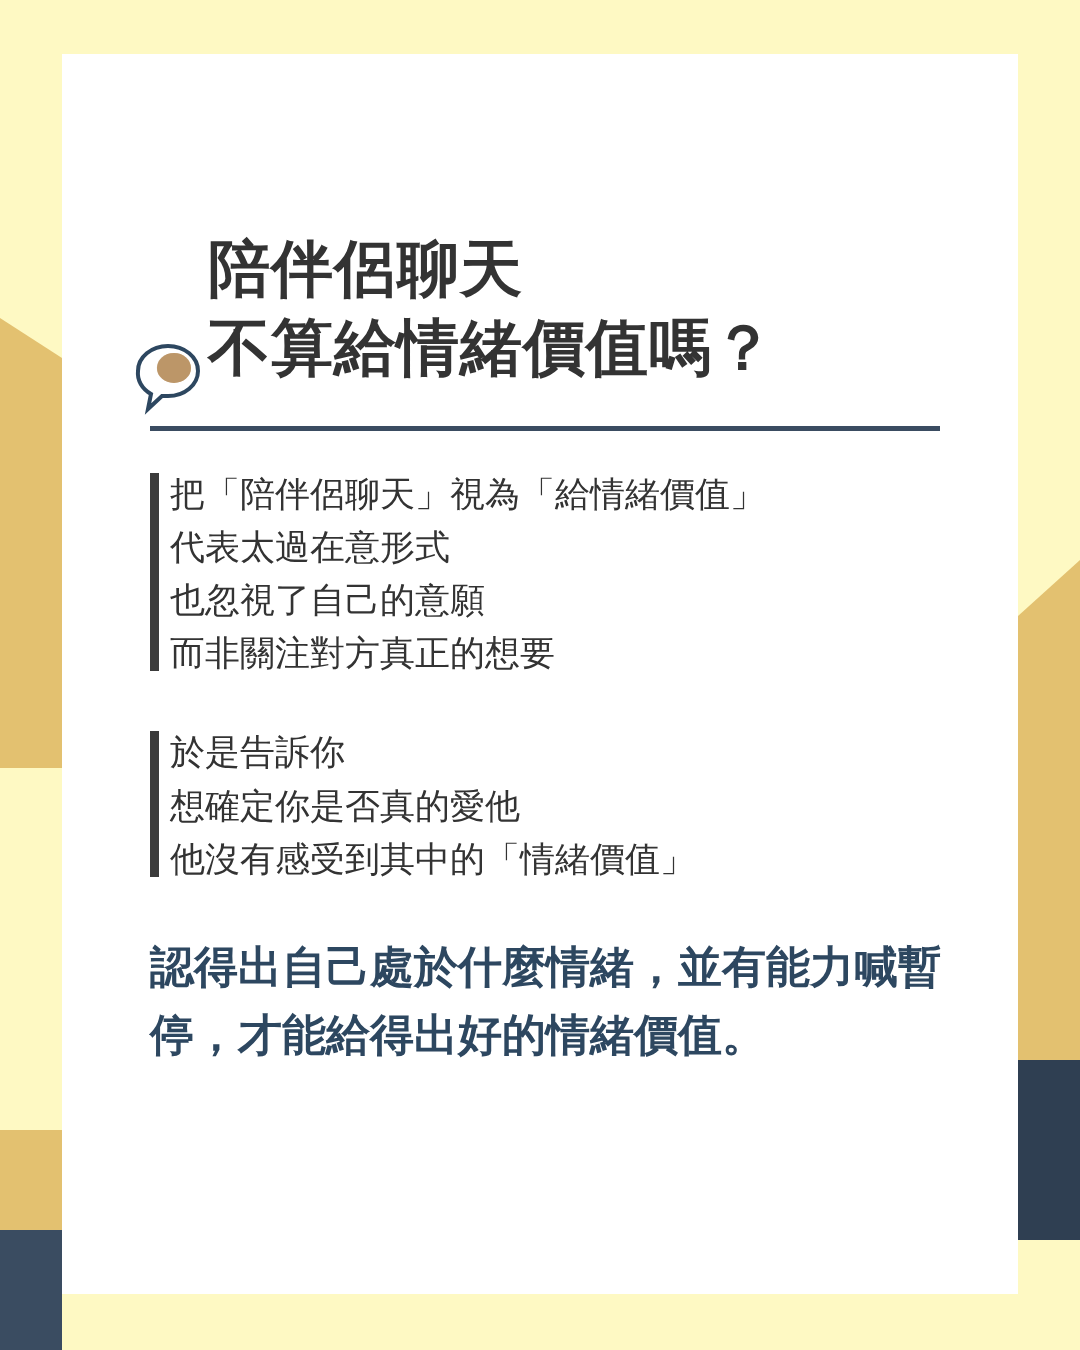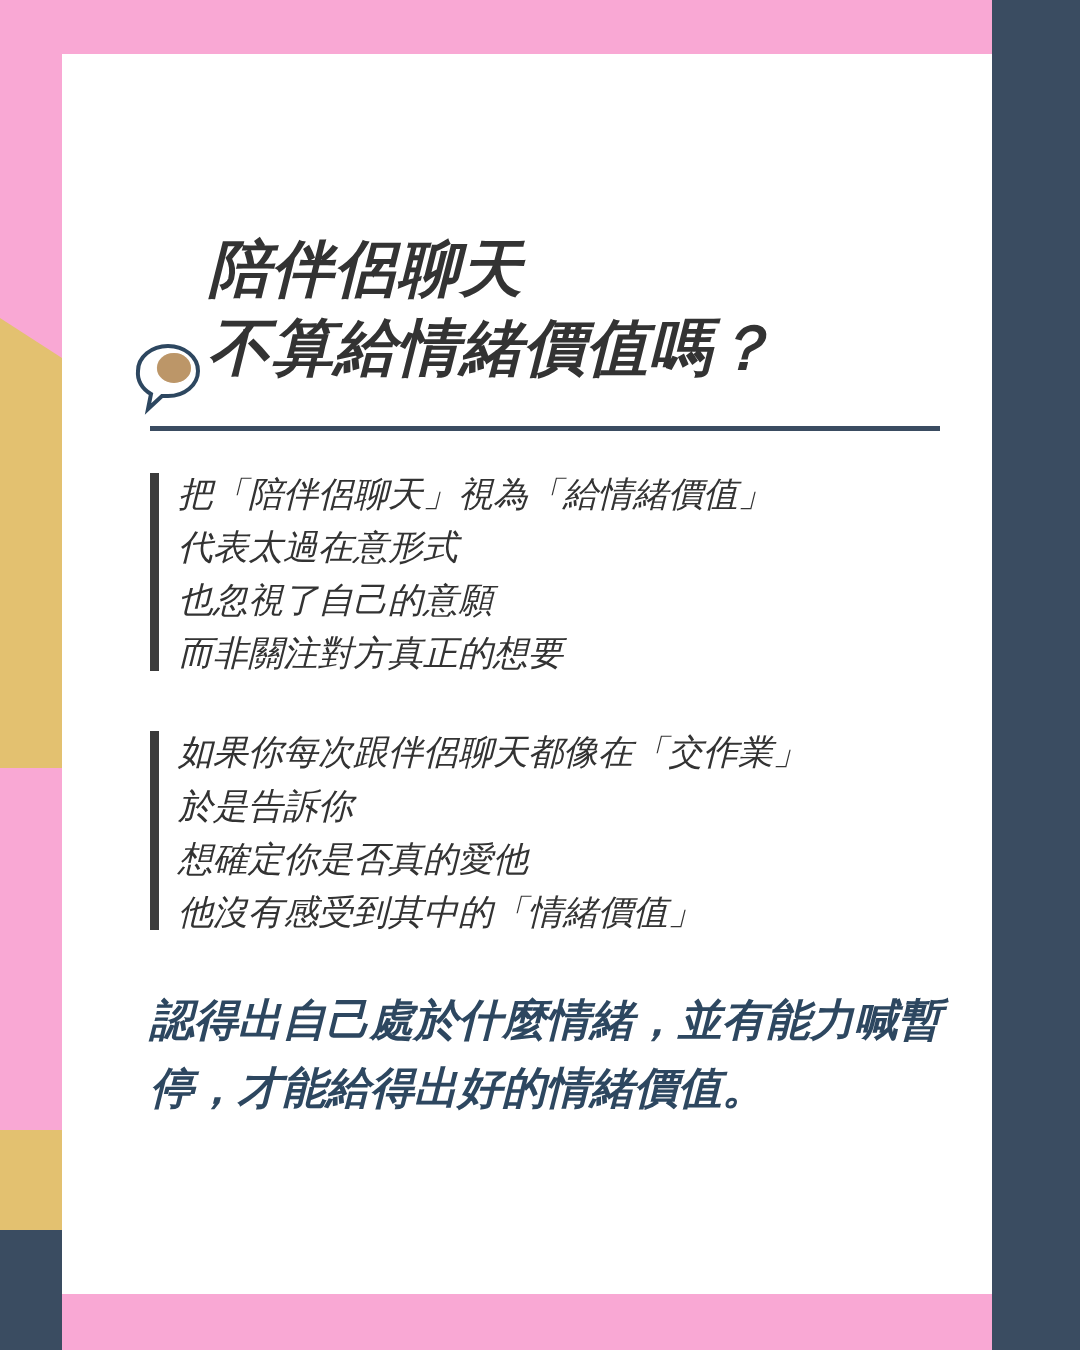--- a/index.html
+++ b/index.html
@@ -9,25 +9,24 @@
   body {
     width: 1080px;
     height: 1350px;
     font-family: "Liberation Sans", "DejaVu Sans", sans-serif;
     background: #3a4c61;
     overflow: hidden;
   }
 
   .poster {
     position: relative;
-    width: 992px;
+    width: 1080px;
     height: 1350px;
-    background: #f9a8d4;
+    background: #fef9c3;
     overflow: hidden;
-    font-style: italic;
   }
 
   
   .gold-left {
     position: absolute;
     left: 0;
     top: 318px;
     width: 62px;
     height: 450px;
     background: #e3c170;
@@ -116,21 +115,21 @@
     margin-left: 0;
     width: 790px;
     height: 5px;
     background: #3a4c61;
   }
 
   
   .quote-block {
     position: relative;
     margin-top: 36px;
-    padding-left: 28px;
+    padding-left: 20px;
   }
   .quote-block::before {
     content: "";
     position: absolute;
     left: 0;
     top: 6px;
     bottom: 8px;
     width: 9px;
     background: #3b3b3b;
   }
@@ -182,21 +181,20 @@
       <div class="rule"></div>
 
       <div class="quote-block">
         <div class="quote-line">把「陪伴侶聊天」視為「給情緒價值」</div>
         <div class="quote-line">代表太過在意形式</div>
         <div class="quote-line">也忽視了自己的意願</div>
         <div class="quote-line">而非關注對方真正的想要</div>
       </div>
 
       <div class="quote-block second">
-        <div class="quote-line">如果你每次跟伴侶聊天都像在「交作業」</div>
         <div class="quote-line">於是告訴你</div>
         <div class="quote-line">想確定你是否真的愛他</div>
         <div class="quote-line">他沒有感受到其中的「情緒價值」</div>
       </div>
 
       <div class="conclusion">認得出自己處於什麼情緒，並有能力喊暫停，才能給得出好的情緒價值。</div>
 
     </div>
   </div>
 </div>

